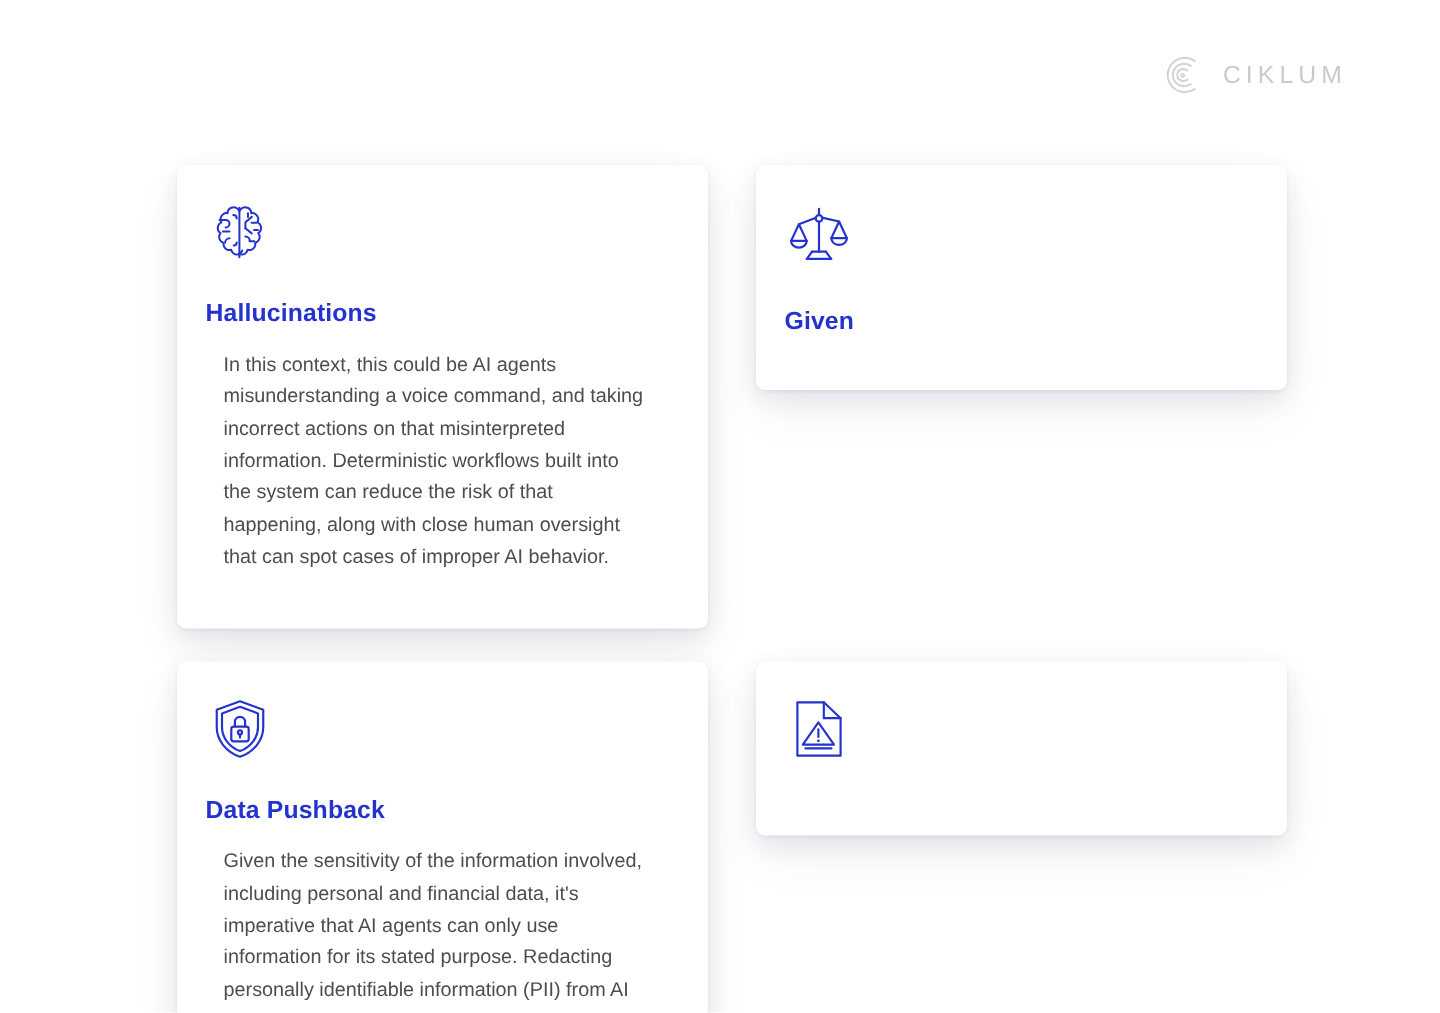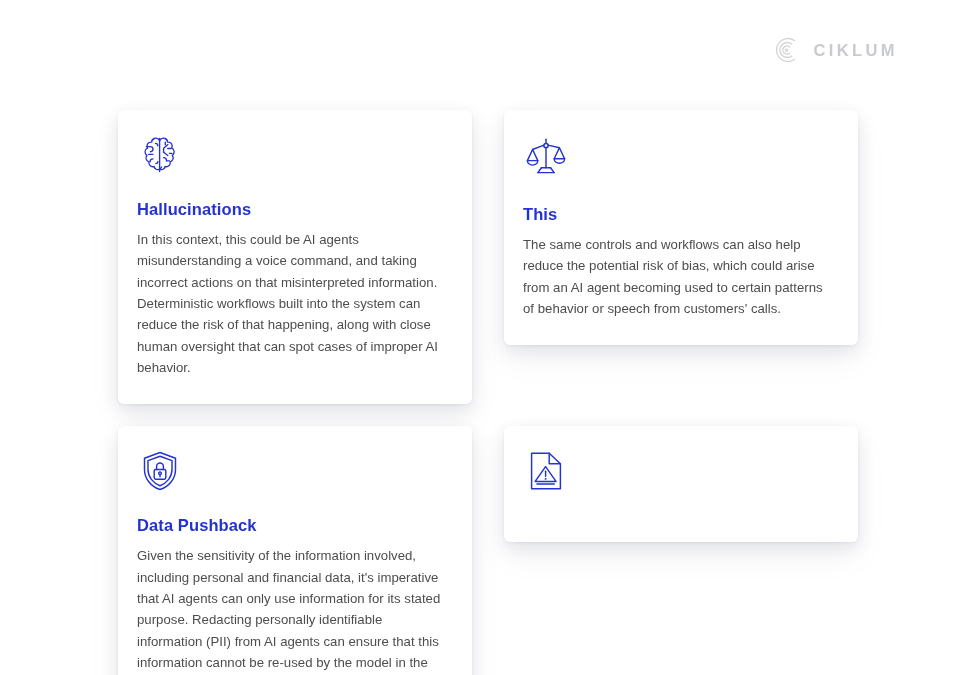--- a/index.html
+++ b/index.html
@@ -27,21 +27,21 @@
   }
   .brand-mark {
     width: 28px;
     height: 28px;
     display: block;
   }
   .brand-word {
     font-size: 16.5px;
     letter-spacing: 3.4px;
     color: #c9cacd;
-    font-weight: 700;
+    font-weight: 400;
     line-height: 1;
   }
 
   
   .grid {
     position: absolute;
     left: 118px;
     top: 110px;
     width: 740px;
     display: grid;
@@ -79,21 +79,21 @@
     font-weight: 700;
     line-height: 1.2;
     margin: 0 0 9px 0;
     letter-spacing: 0.1px;
   }
 
   .card-body {
     color: #4d4d4f;
     font-size: 13.2px;
     line-height: 1.62;
-    margin: 0;
+    margin: 12px;
     letter-spacing: 0.01px;
   }
 
   
   .card--bias .card-icon { margin-bottom: 25px; }
   .card--bias { padding-top: 24px; }
 </style>
 </head>
 <body>
 
@@ -151,22 +151,21 @@
           <path d="M27.6 33.8l3.5 4.8"></path>
           <path d="M21 11.1L9.6 15.5"></path>
           <path d="M25 11.1l11.4 2.6"></path>
           <path d="M9.6 15.5L4.4 26.6h10.4z"></path>
           <path d="M36.4 13.7L31.2 24.8h10.4z"></path>
           <path d="M4.4 26.6c0 2.5 2.3 4.5 5.2 4.5s5.2-2 5.2-4.5"></path>
           <path d="M31.2 24.8c0 2.5 2.3 4.5 5.2 4.5s5.2-2 5.2-4.5"></path>
         </g>
       </svg>
     </span>
-    <h3 class="card-title">This</h3>
-    <p class="card-body">The same controls and workflows can also help reduce the potential risk of bias, which could arise from an AI agent becoming used to certain patterns of behavior or speech from customers' calls.</p>
+    <h3 class="card-title">Given</h3>
   </div>
 
   <div class="card card--data-privacy">
     <span class="card-icon">
       <svg viewBox="0 0 46 46" fill="none" aria-hidden="true">
         <g stroke="#2433cf" stroke-width="1.45" fill="none" stroke-linecap="round" stroke-linejoin="round">
           <path d="M23 4.5L7.5 10.2v11.6c0 8.6 6.2 16.6 15.5 19.7 9.3-3.1 15.5-11.1 15.5-19.7V10.2z"></path>
           <path d="M23 8.2L11 12.6v9.2c0 6.9 4.9 13.3 12 15.9 7.1-2.6 12-9 12-15.9v-9.2z"></path>
           <rect x="17.2" y="21.4" width="11.6" height="9.8" rx="1.6"></rect>
           <path d="M19.6 21.4v-3.1a3.4 3.4 0 0 1 6.8 0v3.1"></path>

